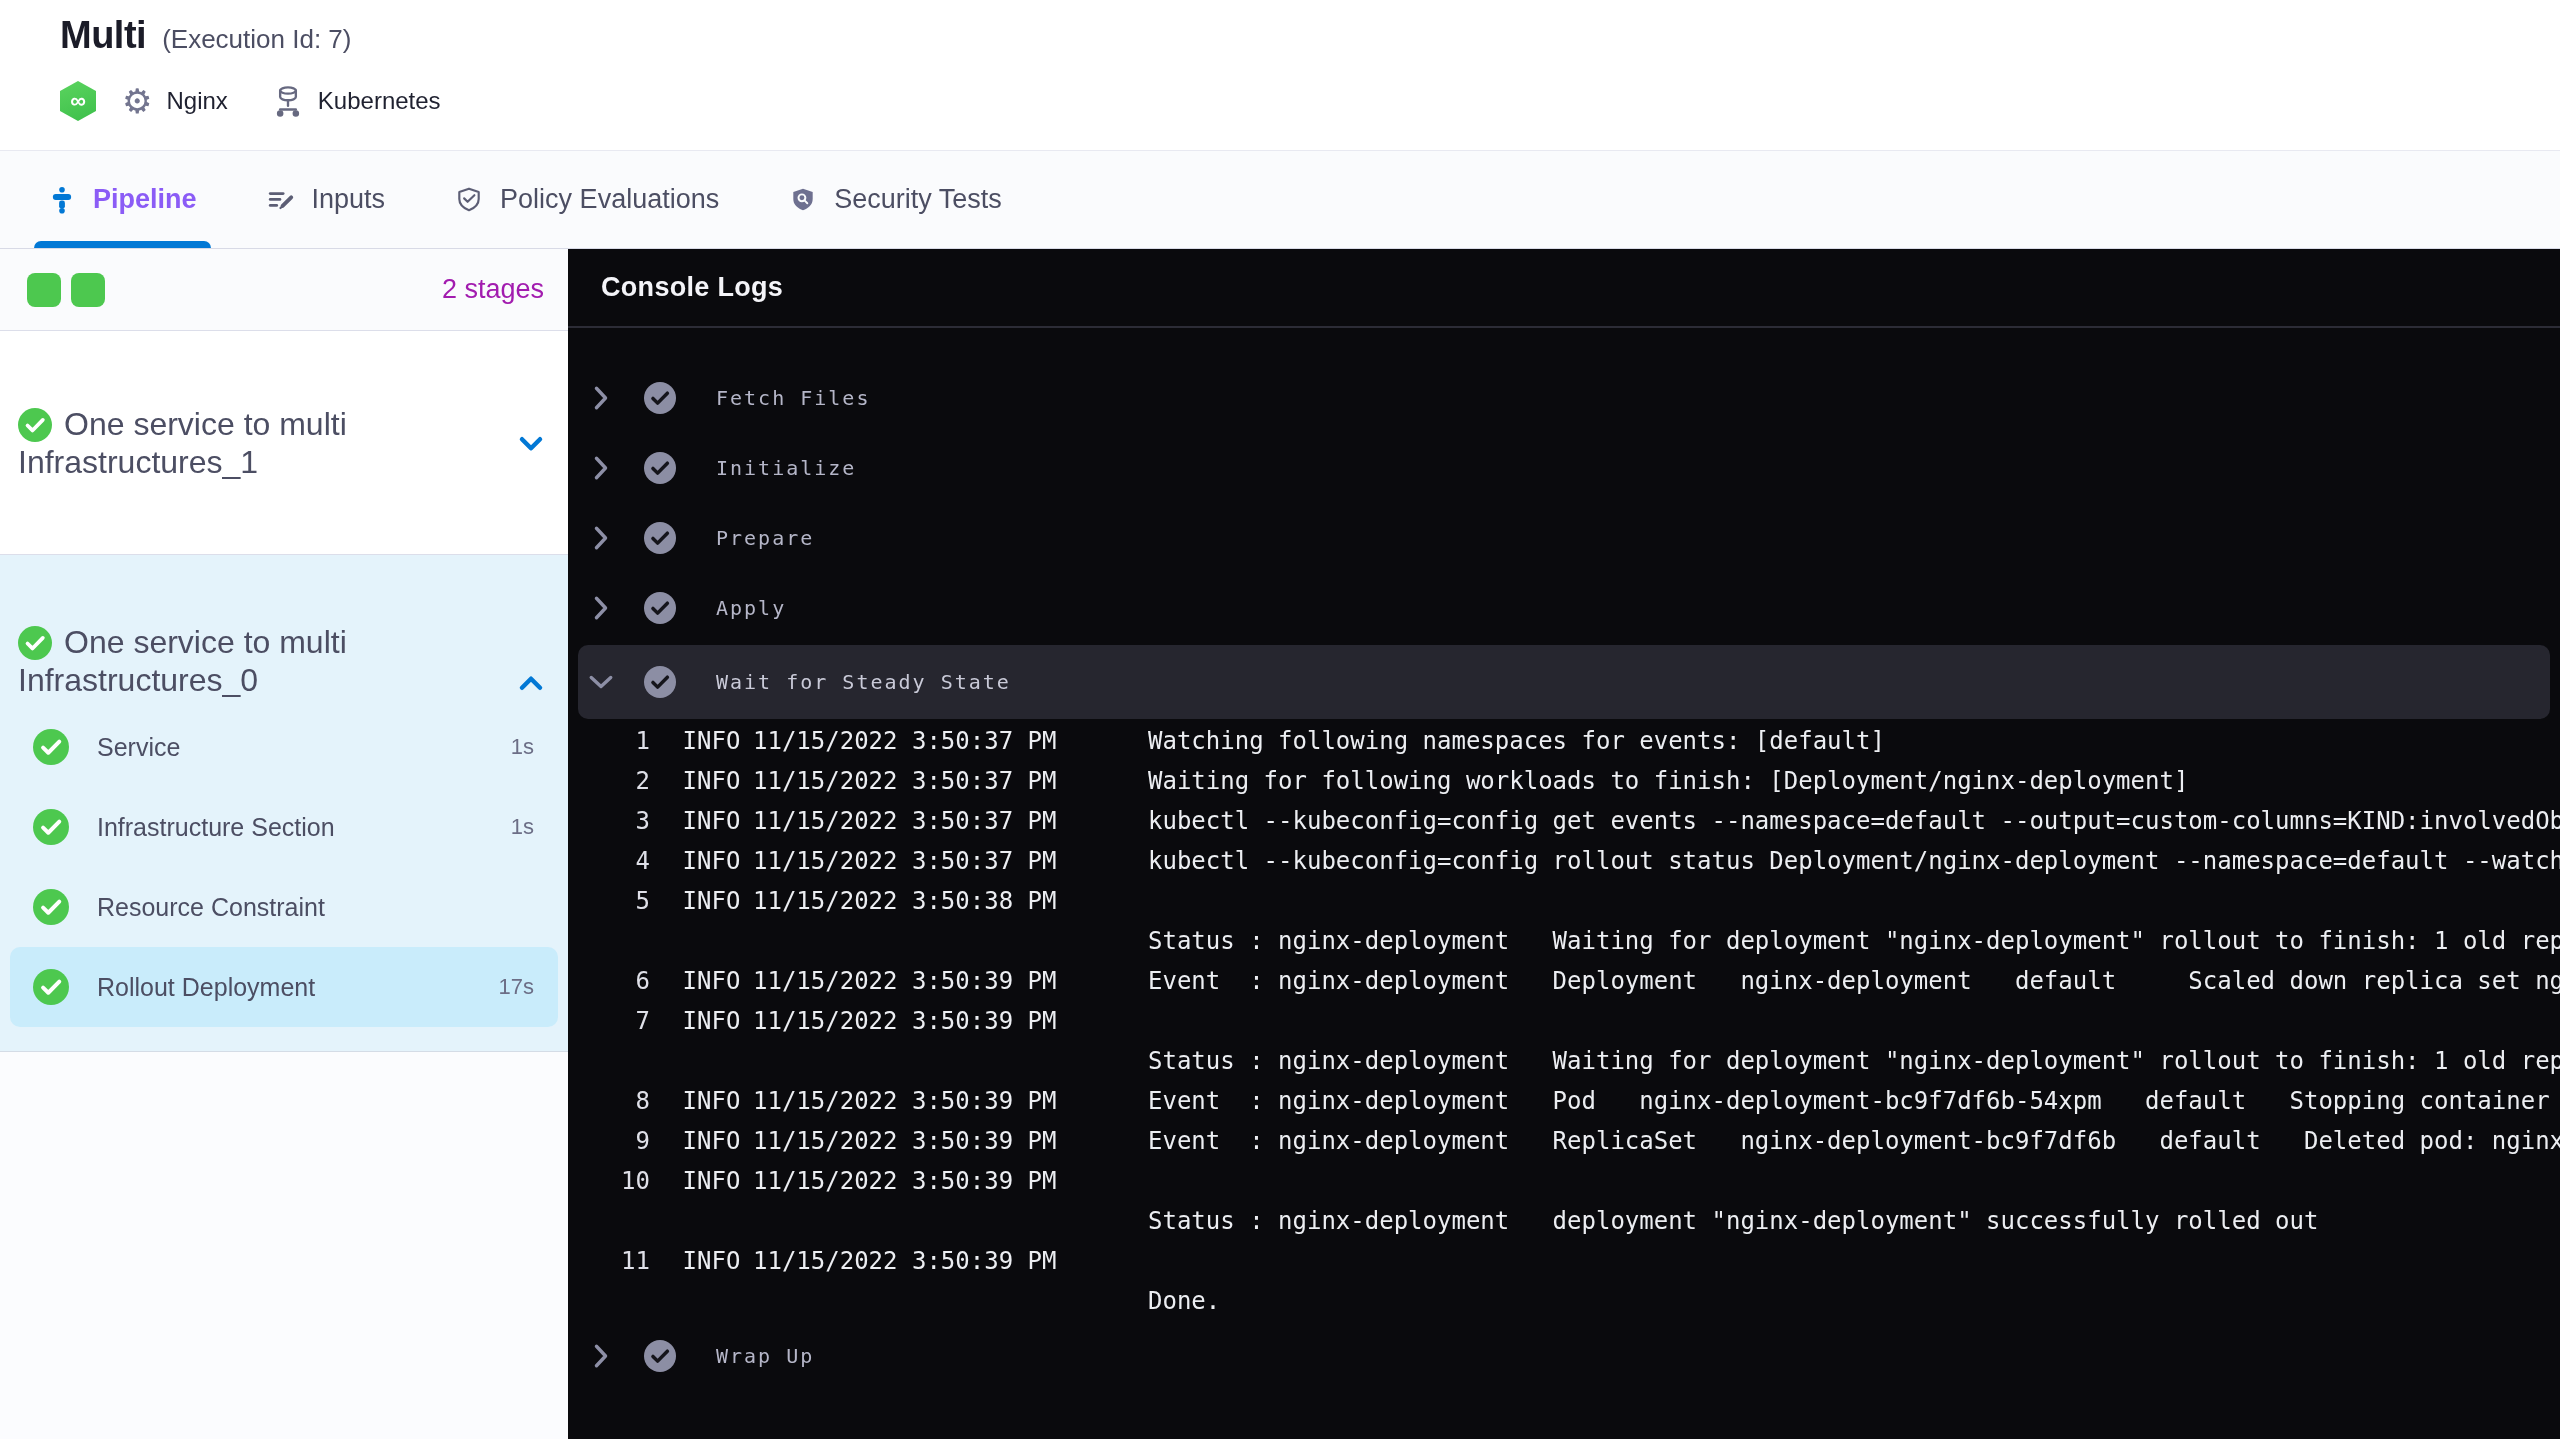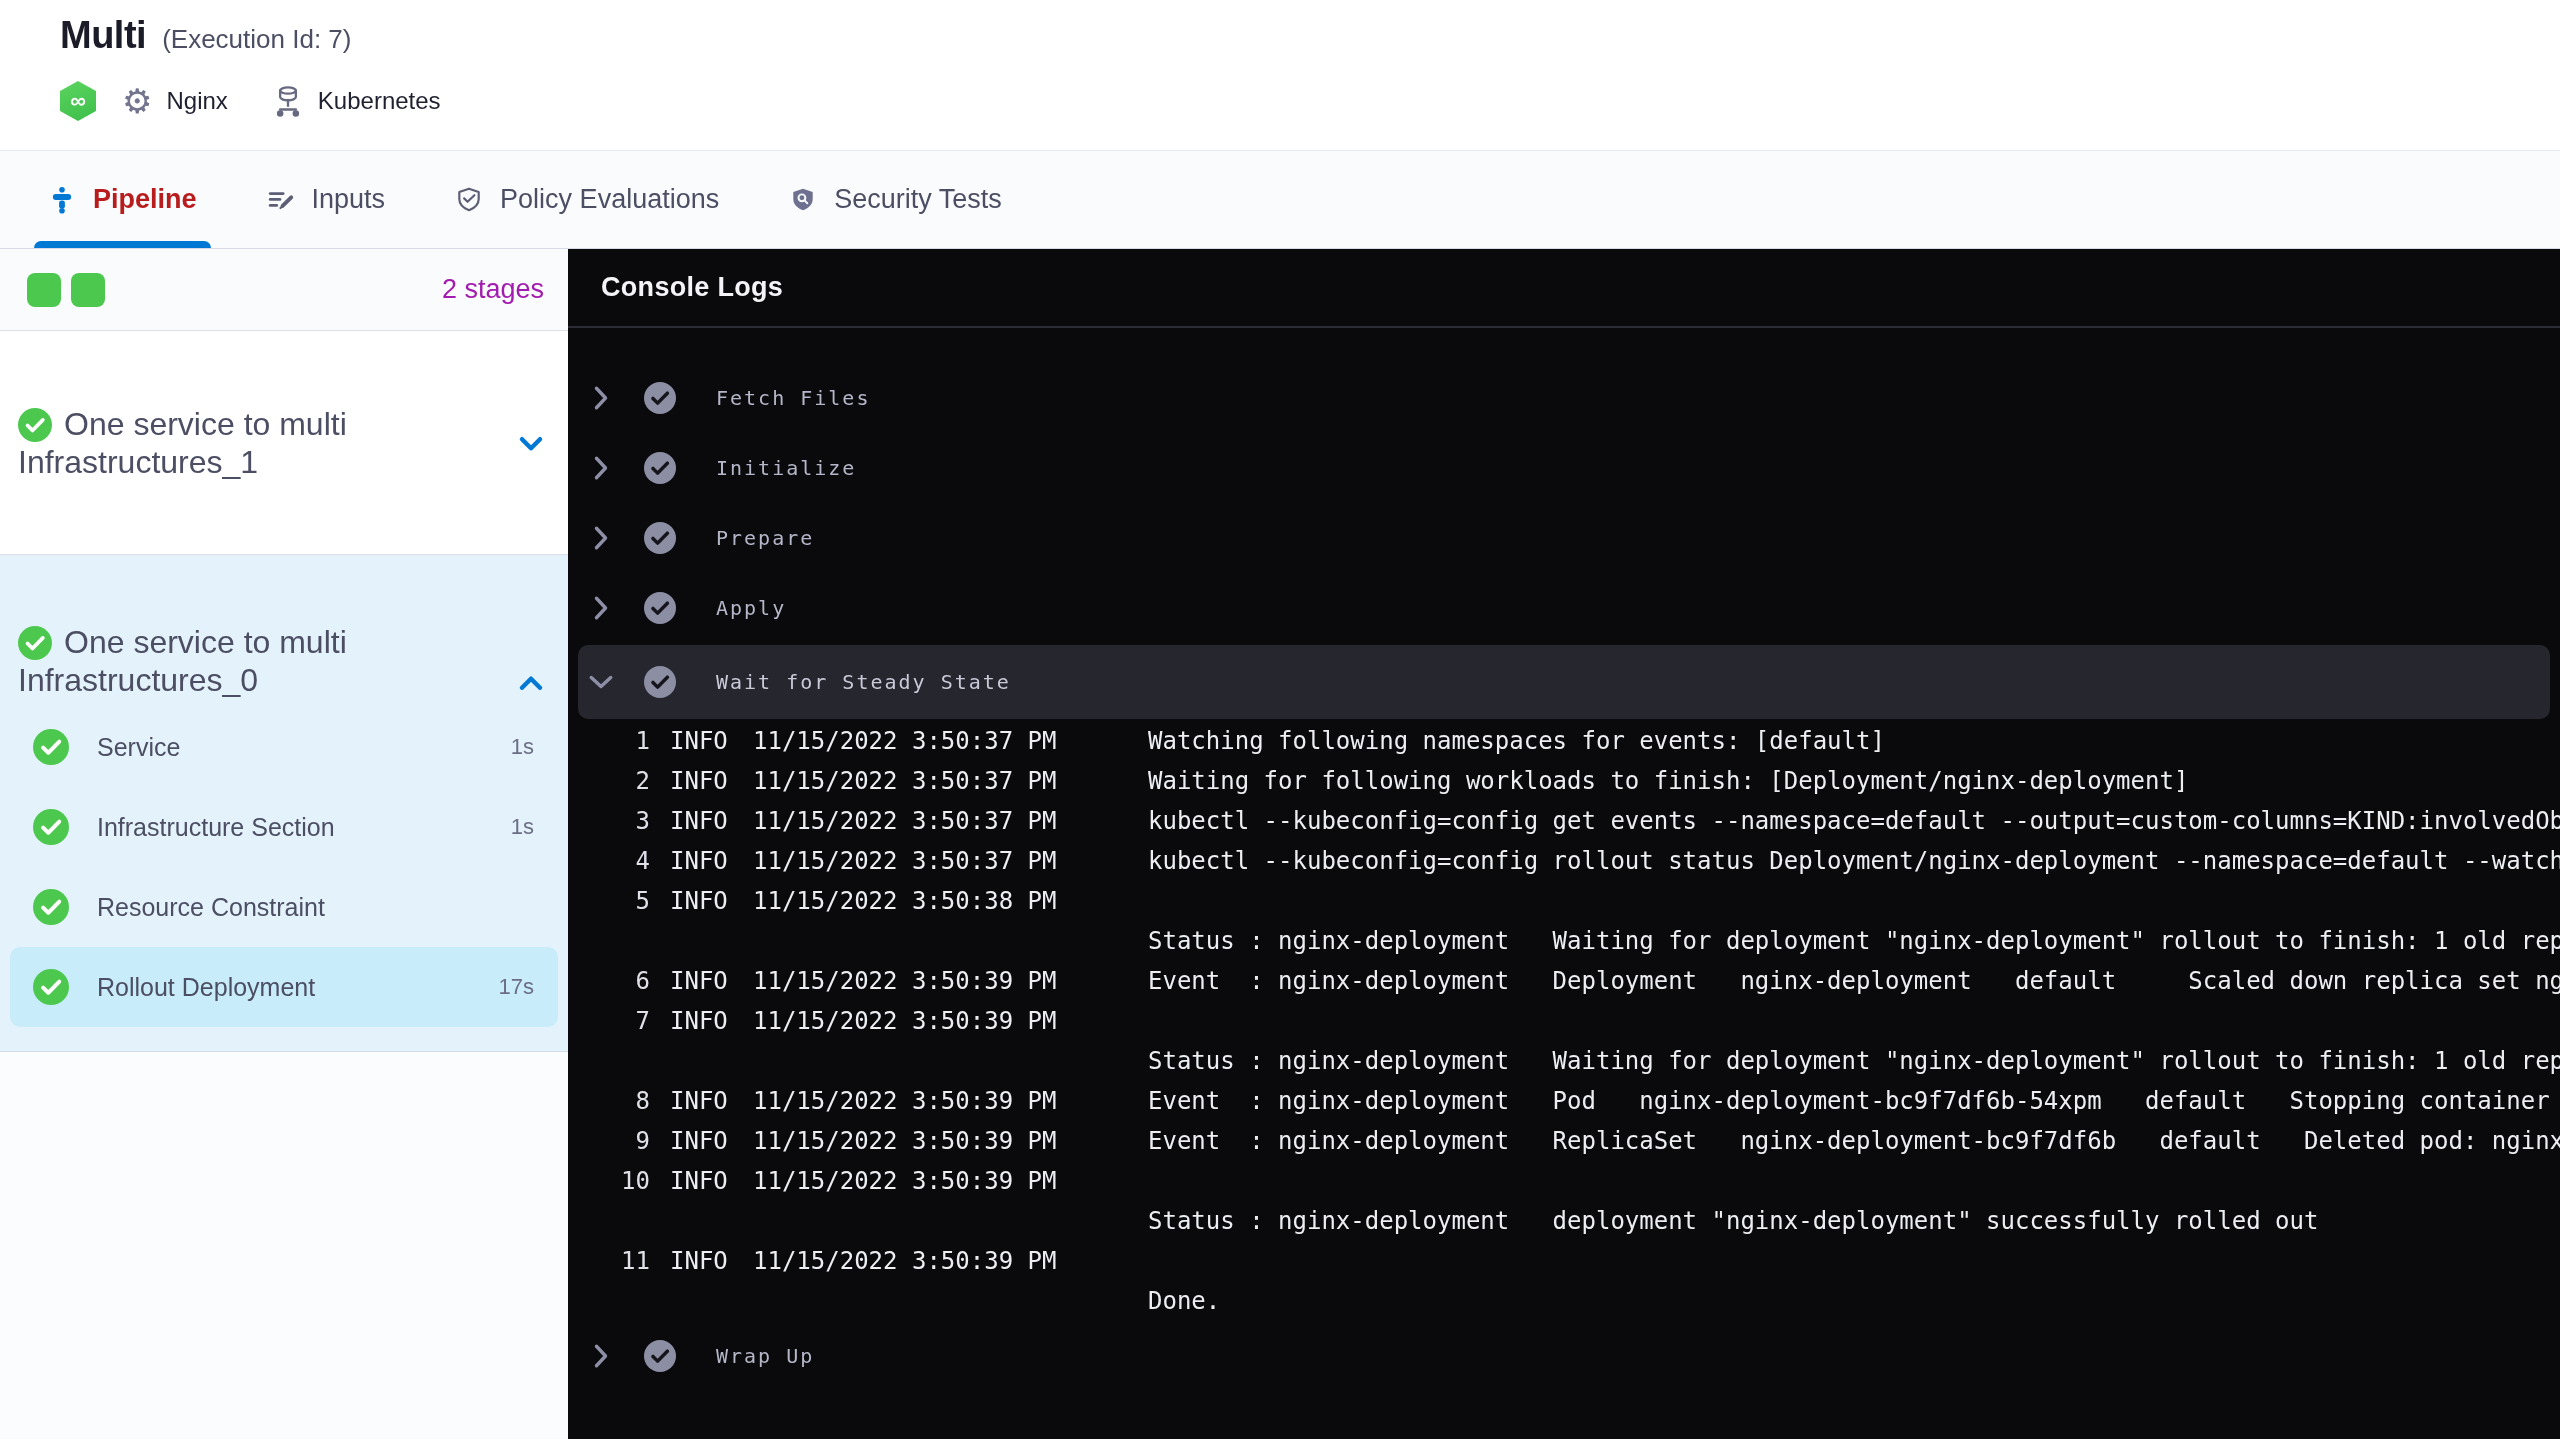--- a/index.html
+++ b/index.html
@@ -26,21 +26,21 @@
   .connector-label { font-size:24px; font-weight:500; color:#1f2130; margin-right:44px; }
   .k8s-icon { margin-right:14px; display:flex; }
   
   .tab-bar {
     height:99px; background:#fafbfd;
     border-top:1px solid #e8e9f1; border-bottom:1px solid #d8dae6;
     display:flex; align-items:stretch; padding-left:48px; gap:70px;
   }
   .tab { display:flex; align-items:center; gap:17px; font-size:27px; color:#4c4e63; position:relative; cursor:pointer; }
   .tab .t-icon { display:flex; }
-  .tab.active { color:#b91c1c; font-weight:700; }
+  .tab.active { color:#8b5cf6; font-weight:700; }
   .tab.active::after {
     content:""; position:absolute; left:-14px; right:-14px; bottom:0; height:7px;
     background:#0278d5; border-radius:8px 8px 0 0;
   }
   
   .main { display:flex; height:1190px; }
   
   .sidebar { width:568px; flex:none; background:#fbfcfe; display:flex; flex-direction:column; }
   .stages-header {
     height:82px; background:#fafbfd; border-bottom:1px solid #dcdeea;
@@ -81,21 +81,21 @@
   .cstep .chev { width:26px; display:flex; justify-content:center; }
   .cstep .sicon { margin-left:30px; display:flex; }
   .cstep .clabel { margin-left:40px; }
   .cstep.expanded {
     background:#26262f; border-radius:10px; margin:2px 10px; padding-left:10px;
     height:74px; color:#c9cad8;
   }
   .logs { }
   .log-row { display:flex; height:40px; line-height:40px; font-size:24px; white-space:pre; color:#eceef2; }
   .ln   { width:82px;  flex:none; text-align:right; color:#dfe0e8; }
-  .lvl  { width:103px; flex:none; padding-left:20px; }
+  .lvl  { width:103px; flex:none; padding-left:20px;text-align:center; }
   .lt   { width:395px; flex:none; }
   .lmsg { flex:1; overflow:hidden; }
 </style>
 </head>
 <body>
 
 <div class="app-header">
   <div class="title-row">
     <span class="page-title">Multi</span>
     <span class="exec-id">(Execution Id: 7)</span>

